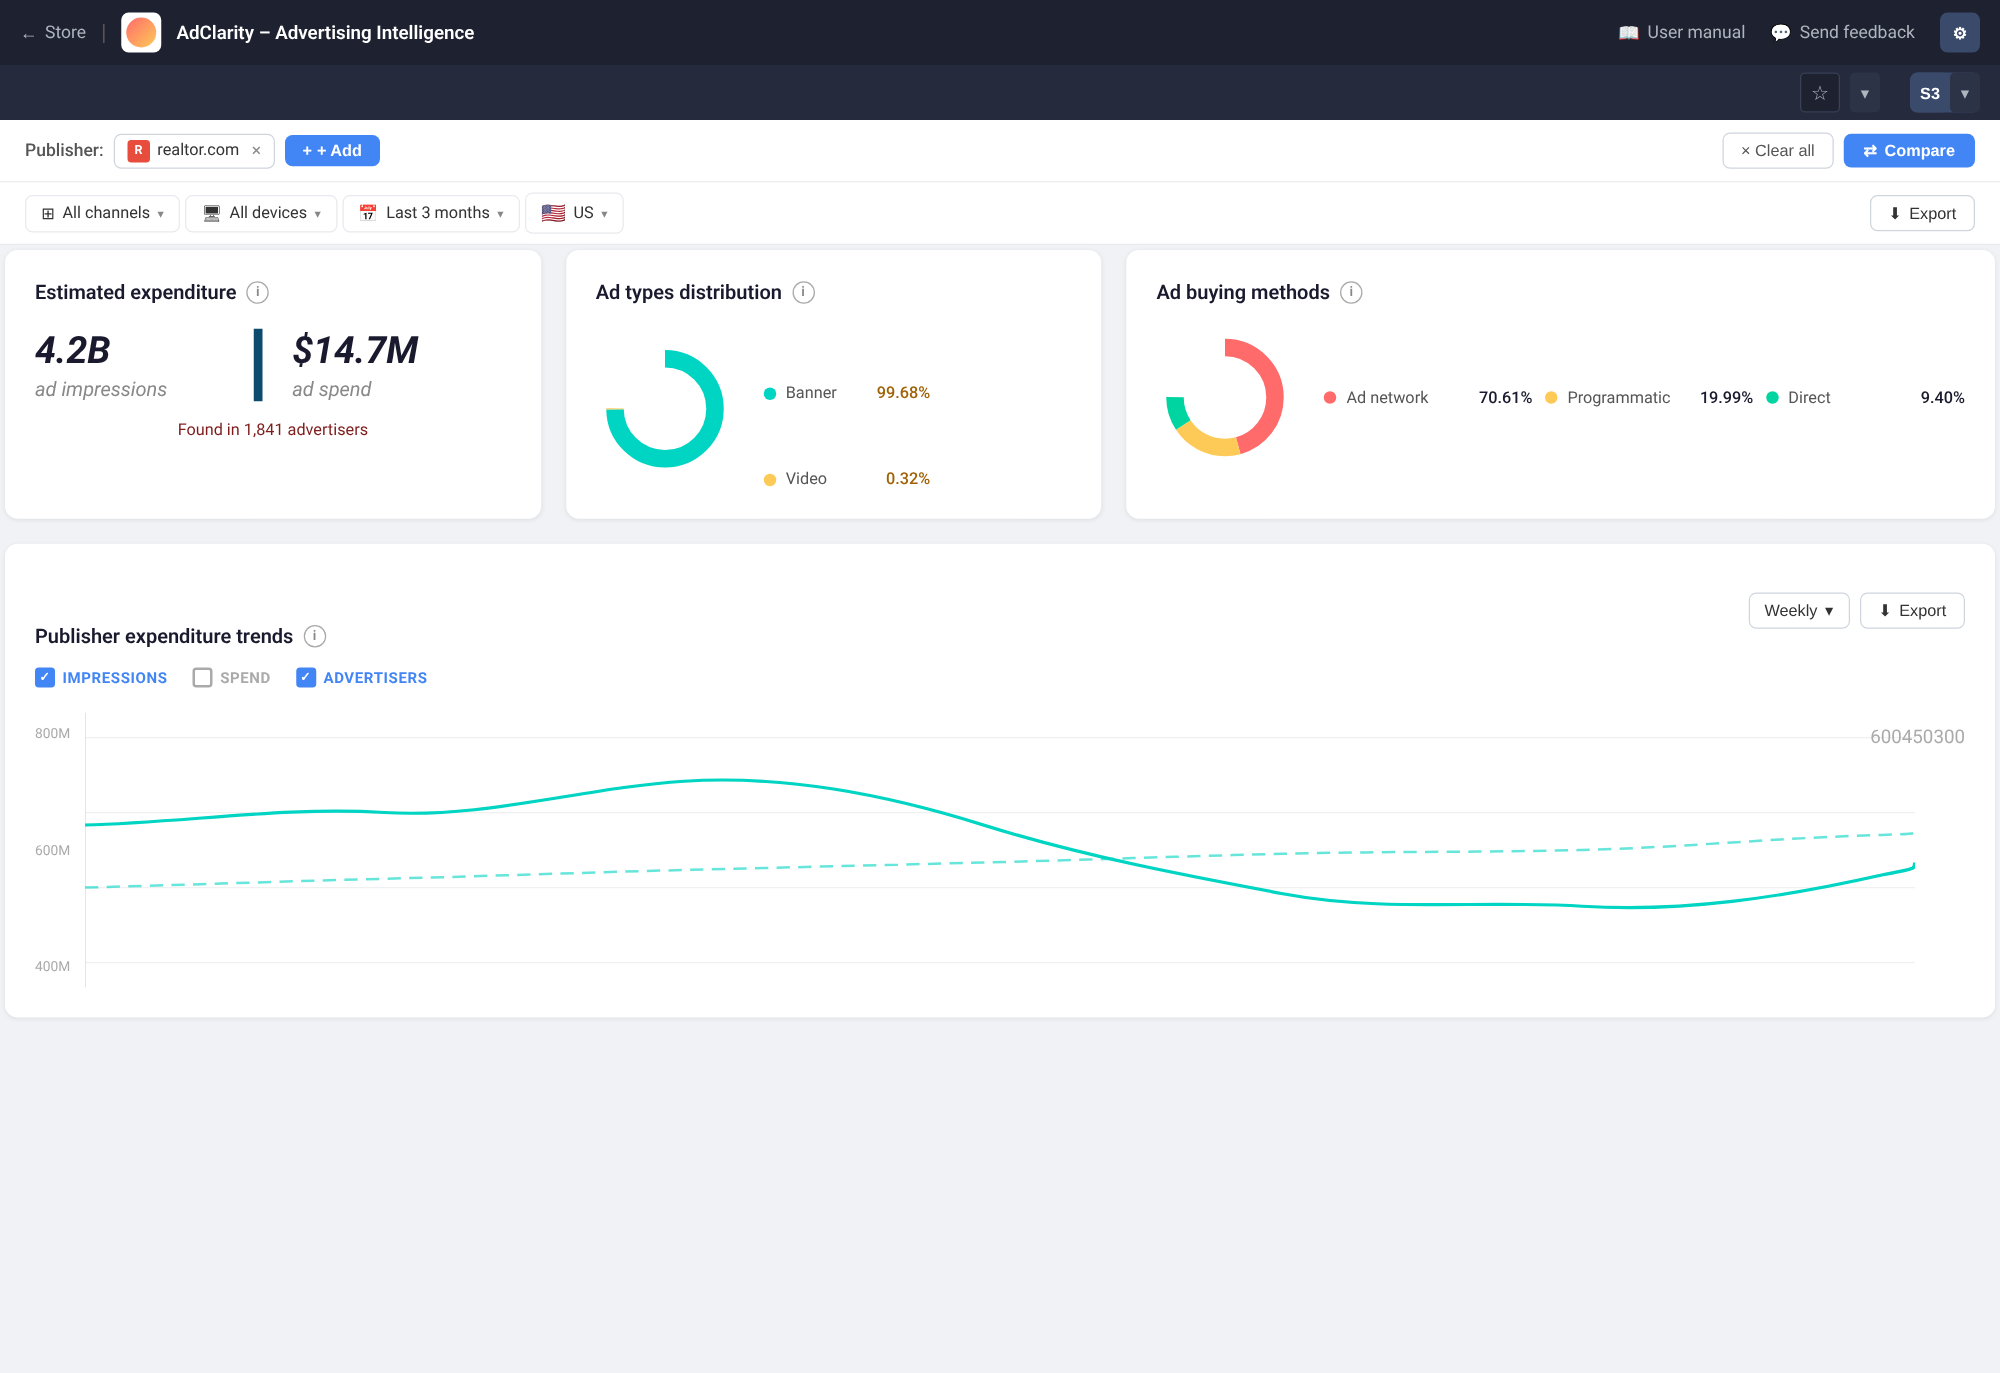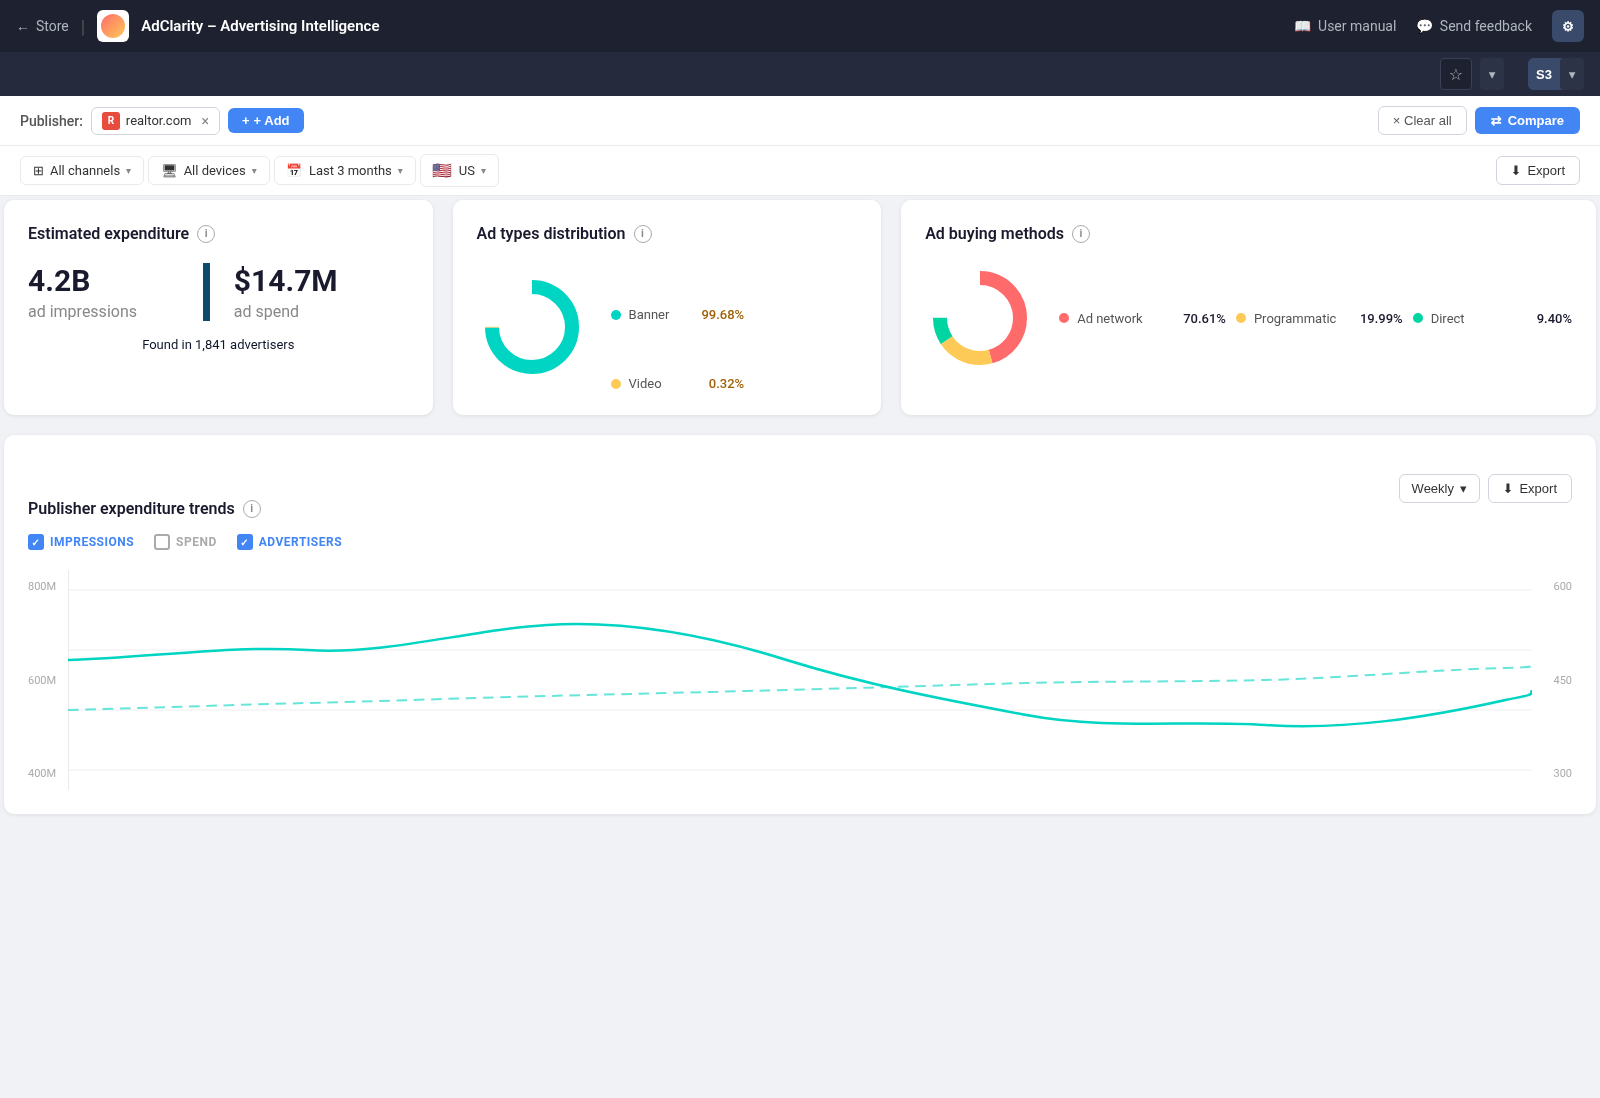--- a/index.html
+++ b/index.html
@@ -115,25 +115,25 @@
       border-radius: 10px;
       box-shadow: 0 1px 4px rgba(0,0,0,0.08);
       padding: 24px;
     }
     .card-title { font-size: 16px; font-weight: 600; color: #1a1a2e; margin-bottom: 20px; display: flex; align-items: center; gap: 8px; }
     .info-icon { width: 18px; height: 18px; border: 1px solid #aaa; border-radius: 50%; display: flex; align-items: center; justify-content: center; font-size: 11px; color: #888; }
 
     
     .expenditure-card { flex: 1; }
     .exp-metrics { display: flex; gap: 0; }
-    .exp-metric { flex: 1; }
+    .exp-metric { flex: 1; font-style: italic; }
     .exp-metric + .exp-metric { border-left: 7px solid #0c4a6e; padding-left: 24px; margin-left: 0; }
     .exp-value { font-size: 30px; font-weight: 700; color: #1a1a2e; }
     .exp-label { font-size: 16px; color: #888; margin-top: 4px; }
-    .exp-footer { margin-top: 16px; text-align: center; font-size: 13px; color: #0f172a; }
+    .exp-footer { margin-top: 16px; text-align: center; font-size: 13px; color: #7f1d1d; }
 
     
     .ad-types-card { flex: 1; }
     .donut-section { display: flex; align-items: center; gap: 24px; }
     .donut-container { position: relative; width: 110px; height: 110px; }
     .donut-legend { display: flex; flex-direction: column; gap: 10px; }
     .legend-item { display: flex; align-items: center; gap: 8px; font-size: 13px; margin-top: 44px; }
     .legend-dot { width: 10px; height: 10px; border-radius: 50%; flex-shrink: 0; }
     .legend-label { color: #555; flex: 1; }
     .legend-value { color: #a16207; font-weight: 500; margin-left: 24px; }
@@ -399,21 +399,21 @@
           <path d="M0,140 C60,138 120,135 180,133 C240,131 300,128 360,126 C420,124 480,122 540,120 C600,118 660,115 720,113 C780,111 840,112 900,110 C960,108 1020,100 1080,98 C1100,97 1100,97 1100,95" fill="none" stroke="#00d4c2" stroke-width="2" stroke-dasharray="8,5" opacity="0.6"></path>
         </svg>
       </div>
 
       <div style="position:absolute; left:0; top:0; height:100%; display:flex; flex-direction:column; justify-content:space-between; font-size:11px; color:#aaa; padding:10px 0;">
         <span>800M</span>
         <span>600M</span>
         <span>400M</span>
       </div>
 
-      <div style="position:absolute; right:0; top:0; height:100%; display:flex; flex-direction:column; justify-content:space-between; font-size:11px; color:#aaa; padding:10px 0; text-align:right;">
+      <div style="position:absolute; right:0; top:0; height:100%; display:flex; flex-direction:row; justify-content:space-between; font-size:15px; color:#aaa; padding:10px 0; text-align:right;">
         <span>600</span>
         <span>450</span>
         <span>300</span>
       </div>
     </div>
 
   </div>
 
 </div>
 

